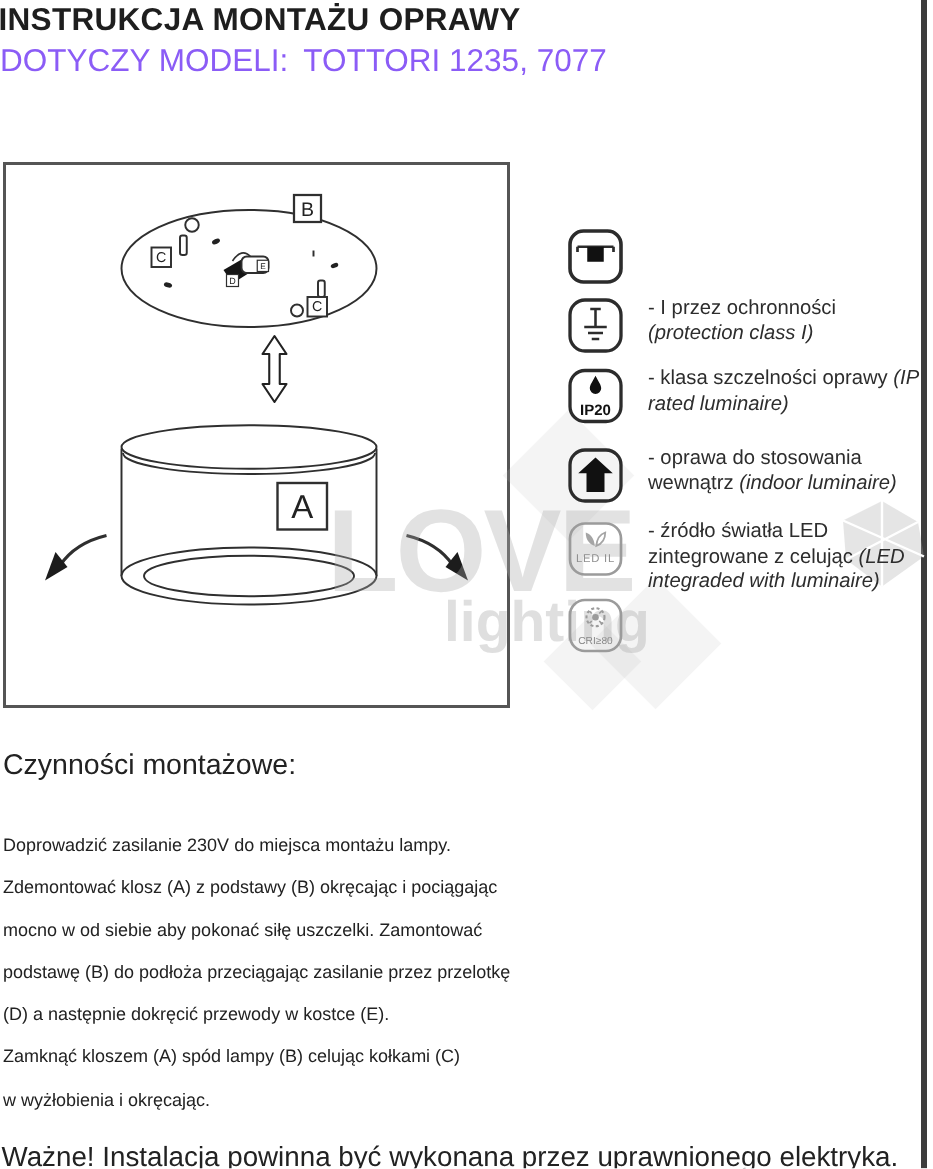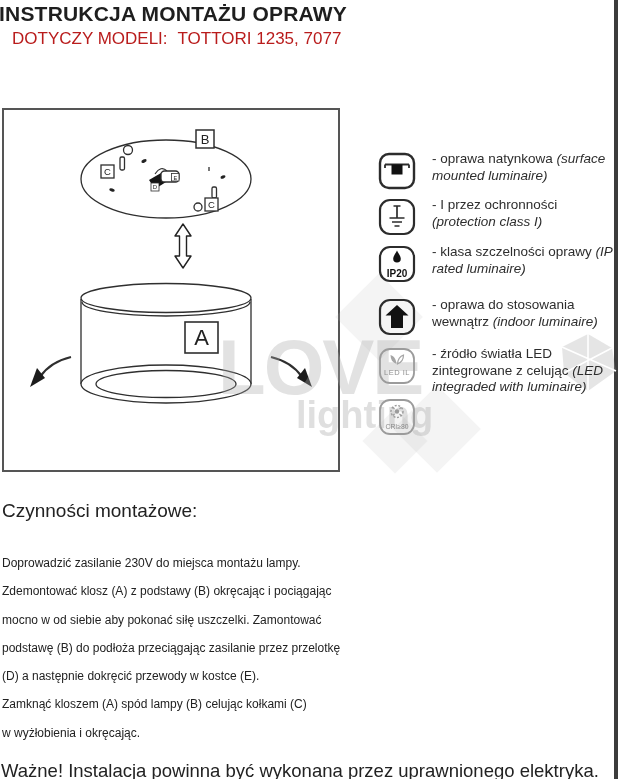--- a/index.html
+++ b/index.html
@@ -1,21 +1,21 @@
 <!DOCTYPE html>
 <html><head>
 <meta charset="utf-8">
 <style>
   html,body{margin:0;padding:0;background:#ffffff;}
   .page{position:relative;width:622px;height:779px;background:#fff;overflow:hidden;
         font-family:"Liberation Sans",sans-serif;color:#262626;padding-left:40px;}
 
   .title{position:absolute;left:-1px;top:2px;font-size:21px;font-weight:bold;
          letter-spacing:.2px;white-space:nowrap;color:#1e1e1e;}
-  .subtitle{position:absolute;left:12px;top:29px;font-size:17px;white-space:nowrap;color:#b91c1c;}
+  .subtitle{position:absolute;left:0px;top:29px;font-size:21px;white-space:nowrap;color:#8b5cf6;}
   .subtitle .models{margin-left:10px;}
 
   .right-strip{position:absolute;left:614px;top:0;width:4px;height:779px;background:#3c3c3c;}
 
   .diagram-box{position:absolute;left:2px;top:108px;width:334px;height:360px;border:2px solid #555;}
   .diagram-box svg{position:absolute;left:0;top:0;}
 
   
   .wm{position:absolute;pointer-events:none;}
   .wm-brand{left:218px;top:322px;font-size:78px;font-weight:bold;letter-spacing:-2px;
@@ -113,24 +113,20 @@
   </svg>
 
   <div class="spec-row" style="top:152px">
     <span class="spec-icon">
       <svg width="38" height="38" viewBox="0 0 38 38">
         <rect x="2" y="2" width="34" height="34" rx="9" fill="none" stroke="#2c2c2c" stroke-width="2.4"></rect>
         <path d="M7,12.5 H31 M7,12.5 V16 M31,12.5 V16" stroke="#2c2c2c" stroke-width="1.8" fill="none"></path>
         <rect x="13.5" y="12.5" width="11" height="10" fill="#111"></rect>
       </svg>
     </span>
-    <div class="spec-text">
-      <span class="pl">- oprawa natynkowa</span>
-      <span class="en">(surface mounted luminaire)</span>
-    </div>
   </div>
 
   <div class="spec-row" style="top:198px">
     <span class="spec-icon">
       <svg width="38" height="38" viewBox="0 0 38 38">
         <rect x="2" y="2" width="34" height="34" rx="10" fill="none" stroke="#2c2c2c" stroke-width="2.2"></rect>
         <path d="M15.5,8 H22.5 M19,8 V20 M11.5,20 H26.5 M14,24 H24 M16.5,28 H21.5" stroke="#2c2c2c" stroke-width="1.7" fill="none"></path>
       </svg>
     </span>
     <div class="spec-text">

